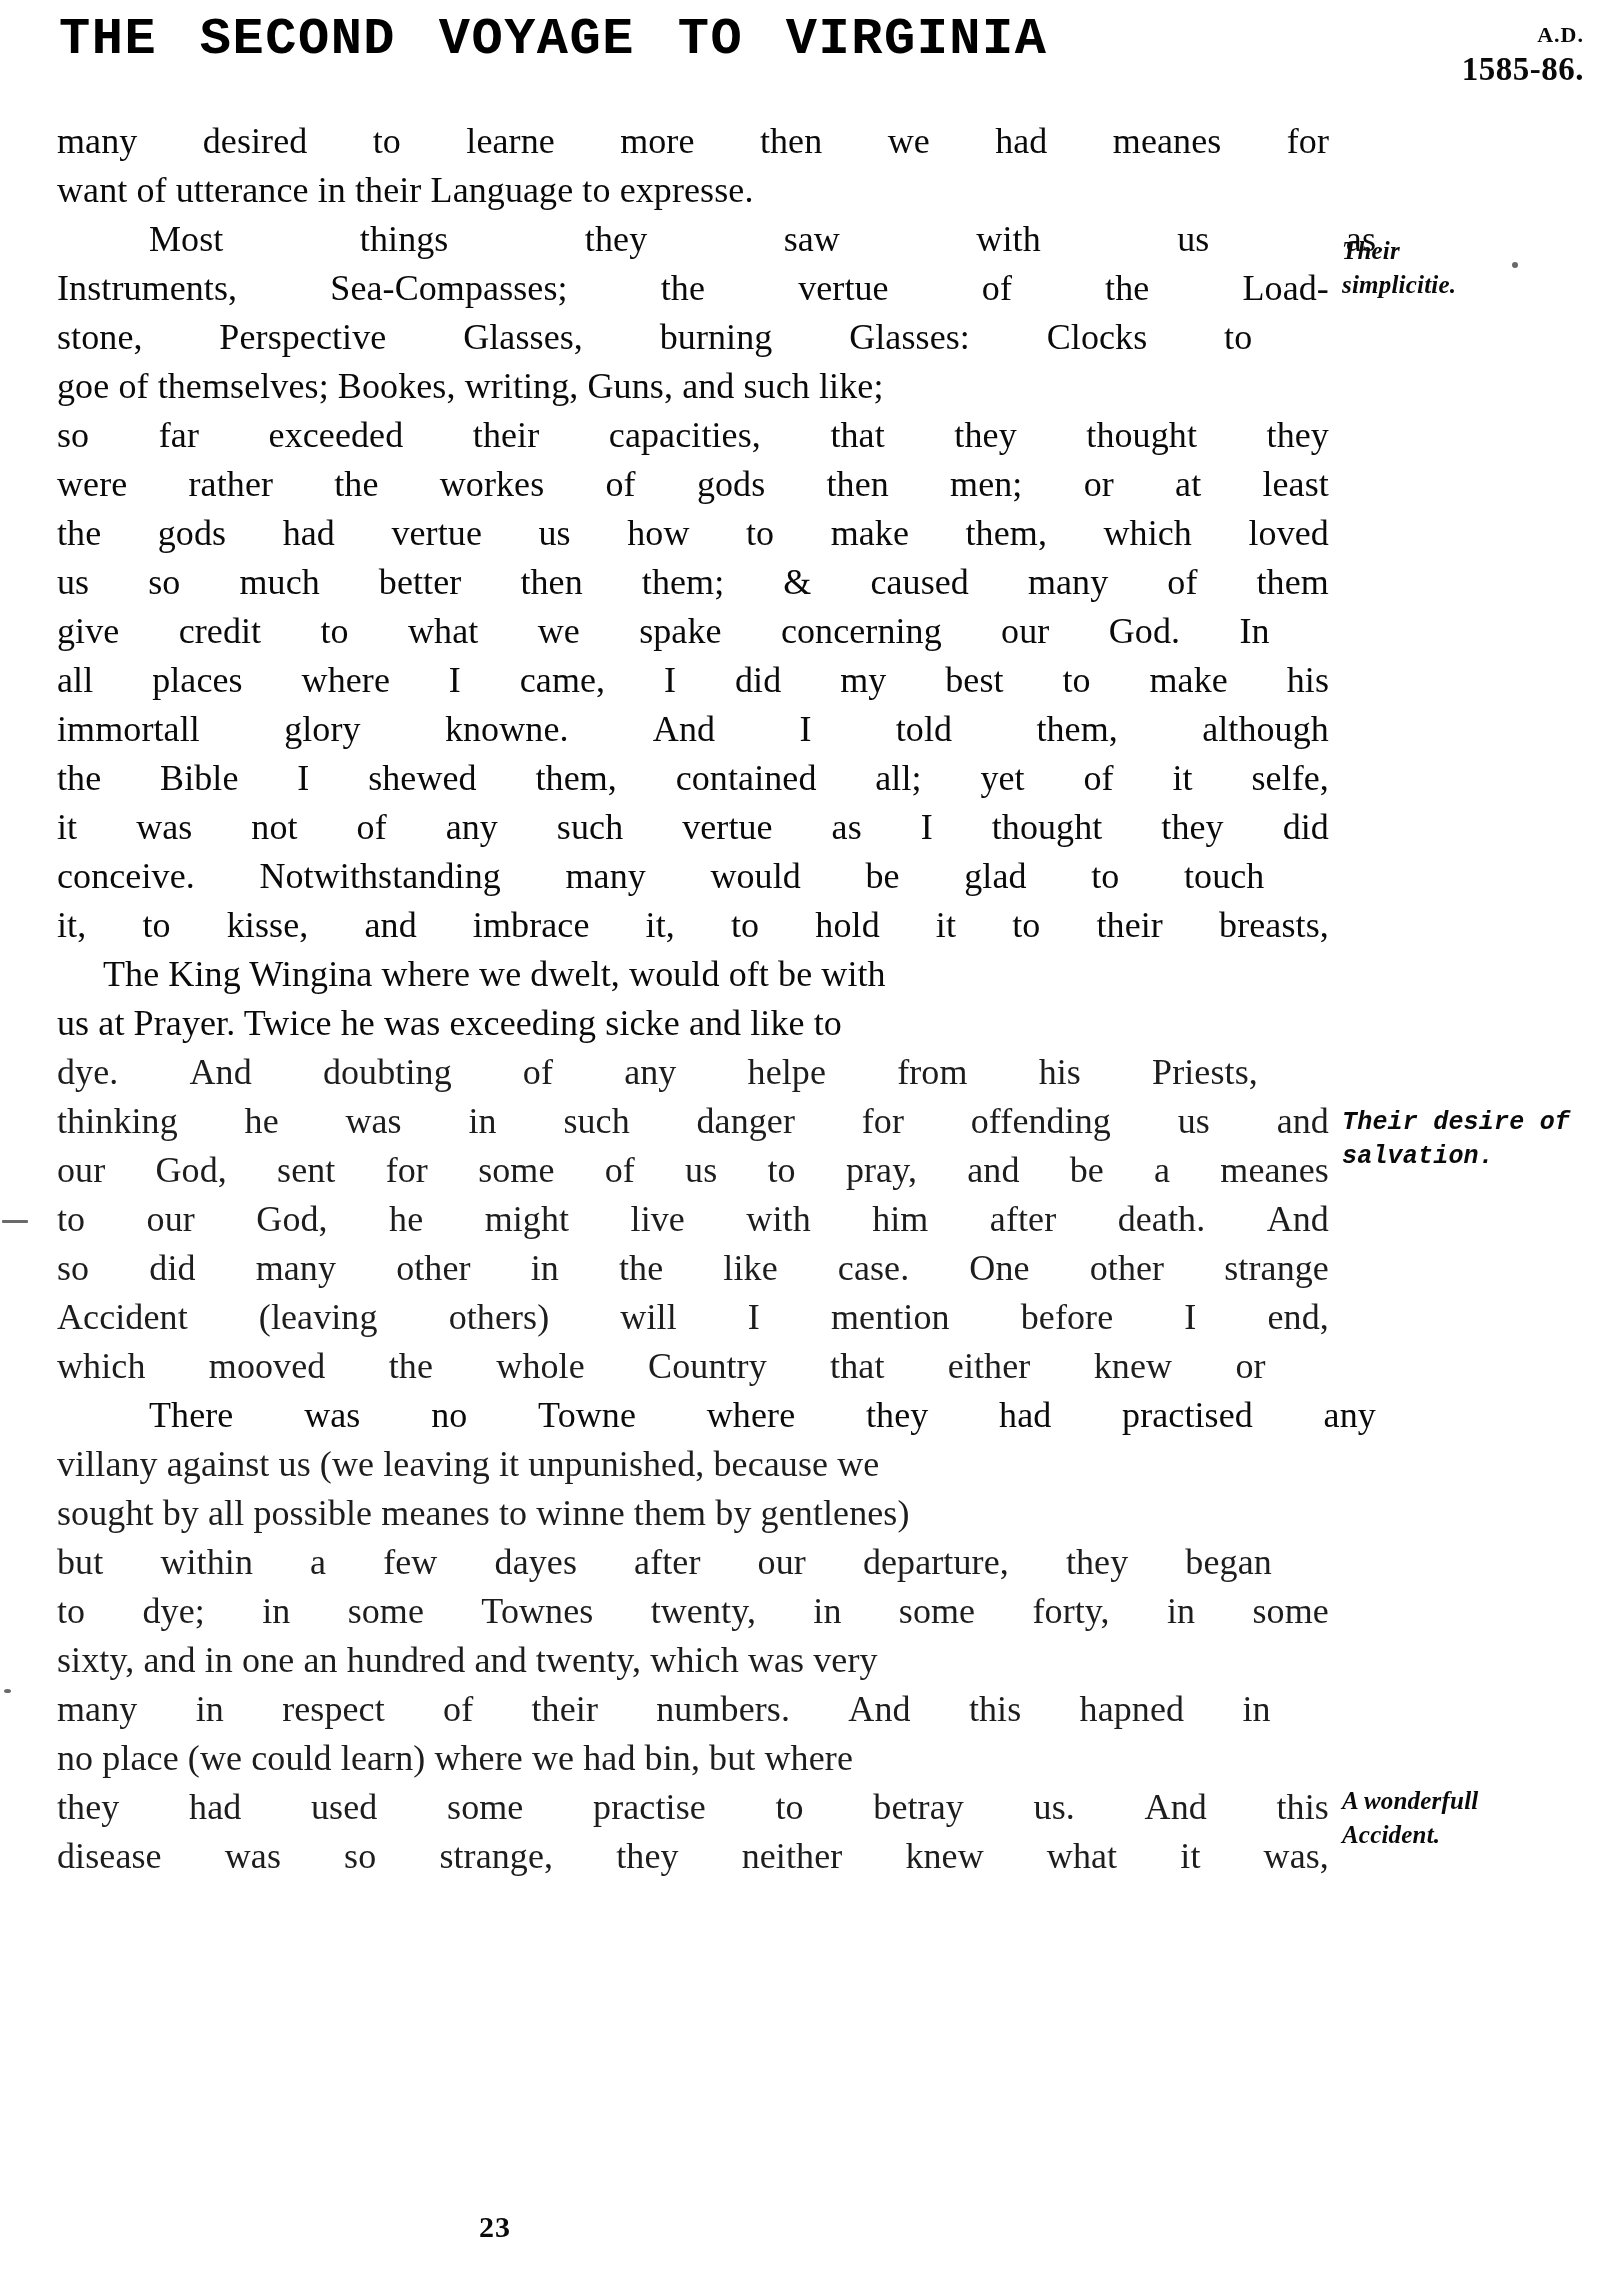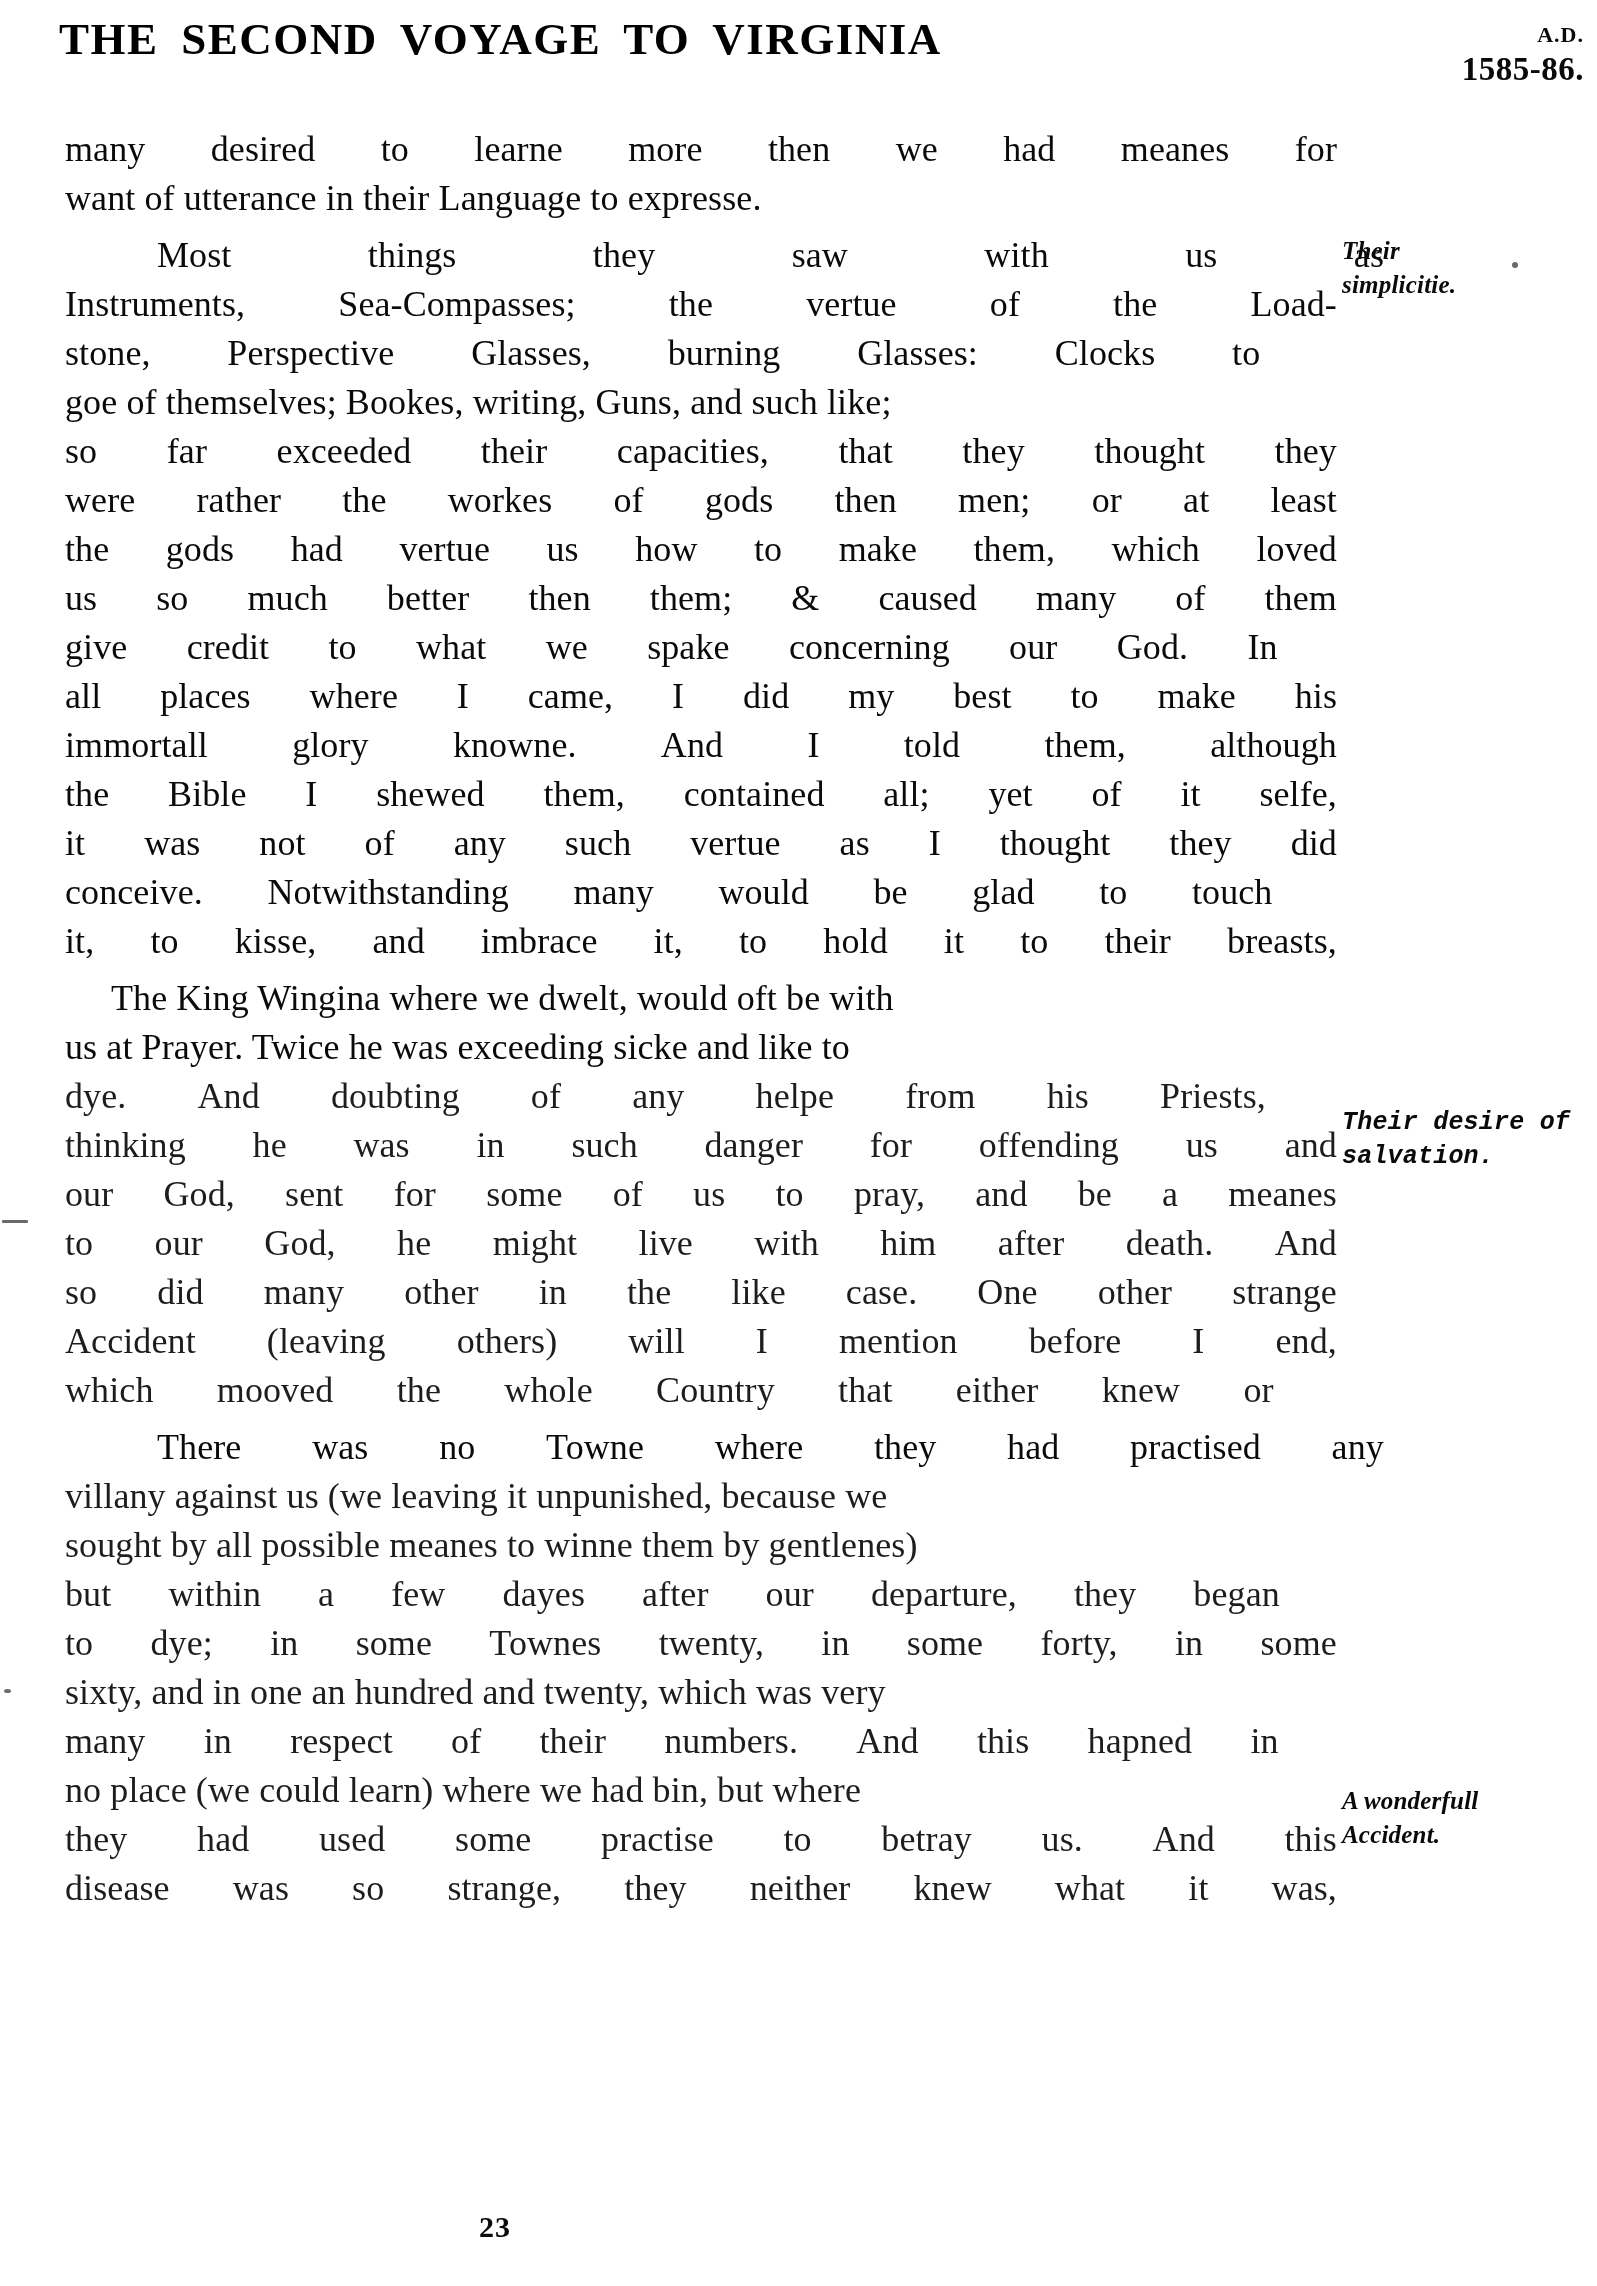--- a/index.html
+++ b/index.html
@@ -25,23 +25,23 @@
 
   
   .running-head {
     position: absolute;
     left: 59px;
     top: 14px;
     width: 1277px;
     height: 59px;
   }
   .head-title {
-    font-family: Liberation Serif, serif;
+    font-family: Liberation Mono, monospace;
     font-weight: bold;
-    font-size: 45px;
+    font-size: 52px;
     line-height: 51px;
     letter-spacing: 1.5px;
     word-spacing: 10px;
     white-space: nowrap;
     color: #000;
   }
 
   .head-date {
     position: absolute;
     left: 1386px;
@@ -67,21 +67,21 @@
 
   
   .text-column {
     position: absolute;
     left: 57px;
     top: 117px;
     width: 1272px;
   }
 
   .para {
-    margin: 8px;
+    margin: 0;
     font-size: 36px;
     line-height: 49px;
     text-align: justify;
     text-align-last: left;
     letter-spacing: 0.1px;
   }
 
   
   .tline {
     display: block;

